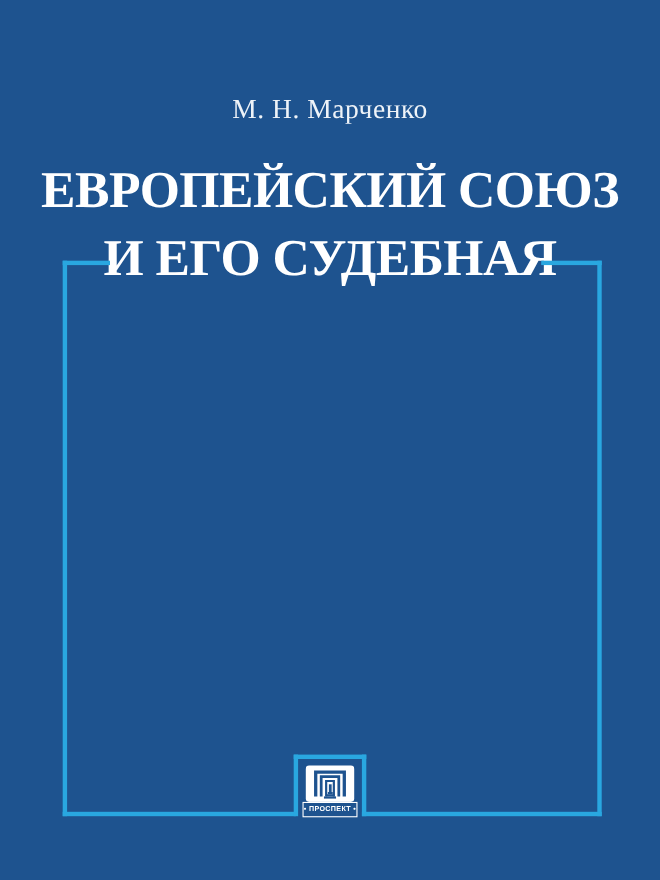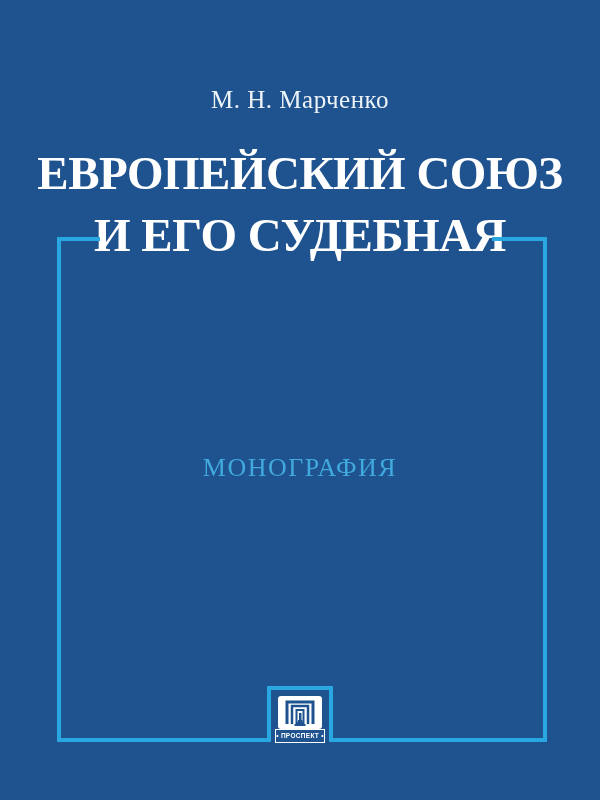--- a/index.html
+++ b/index.html
@@ -80,21 +80,20 @@
 </head>
 <body>
 
 <div class="cover">
 
   <div class="author">М. Н. Марченко</div>
 
   <div class="title-line l1">ЕВРОПЕЙСКИЙ СОЮЗ</div>
   <div class="title-line l2">И ЕГО СУДЕБНАЯ</div>
 
-  <div class="subtitle">МОНОГРАФИЯ</div>
 
   <div>
     <div class="fseg f-left"></div>
     <div class="fseg f-right"></div>
     <div class="fseg f-top-l"></div>
     <div class="fseg f-top-r"></div>
     <div class="fseg f-bot-l"></div>
     <div class="fseg f-bot-r"></div>
     <div class="fseg f-notch-l"></div>
     <div class="fseg f-notch-r"></div>

